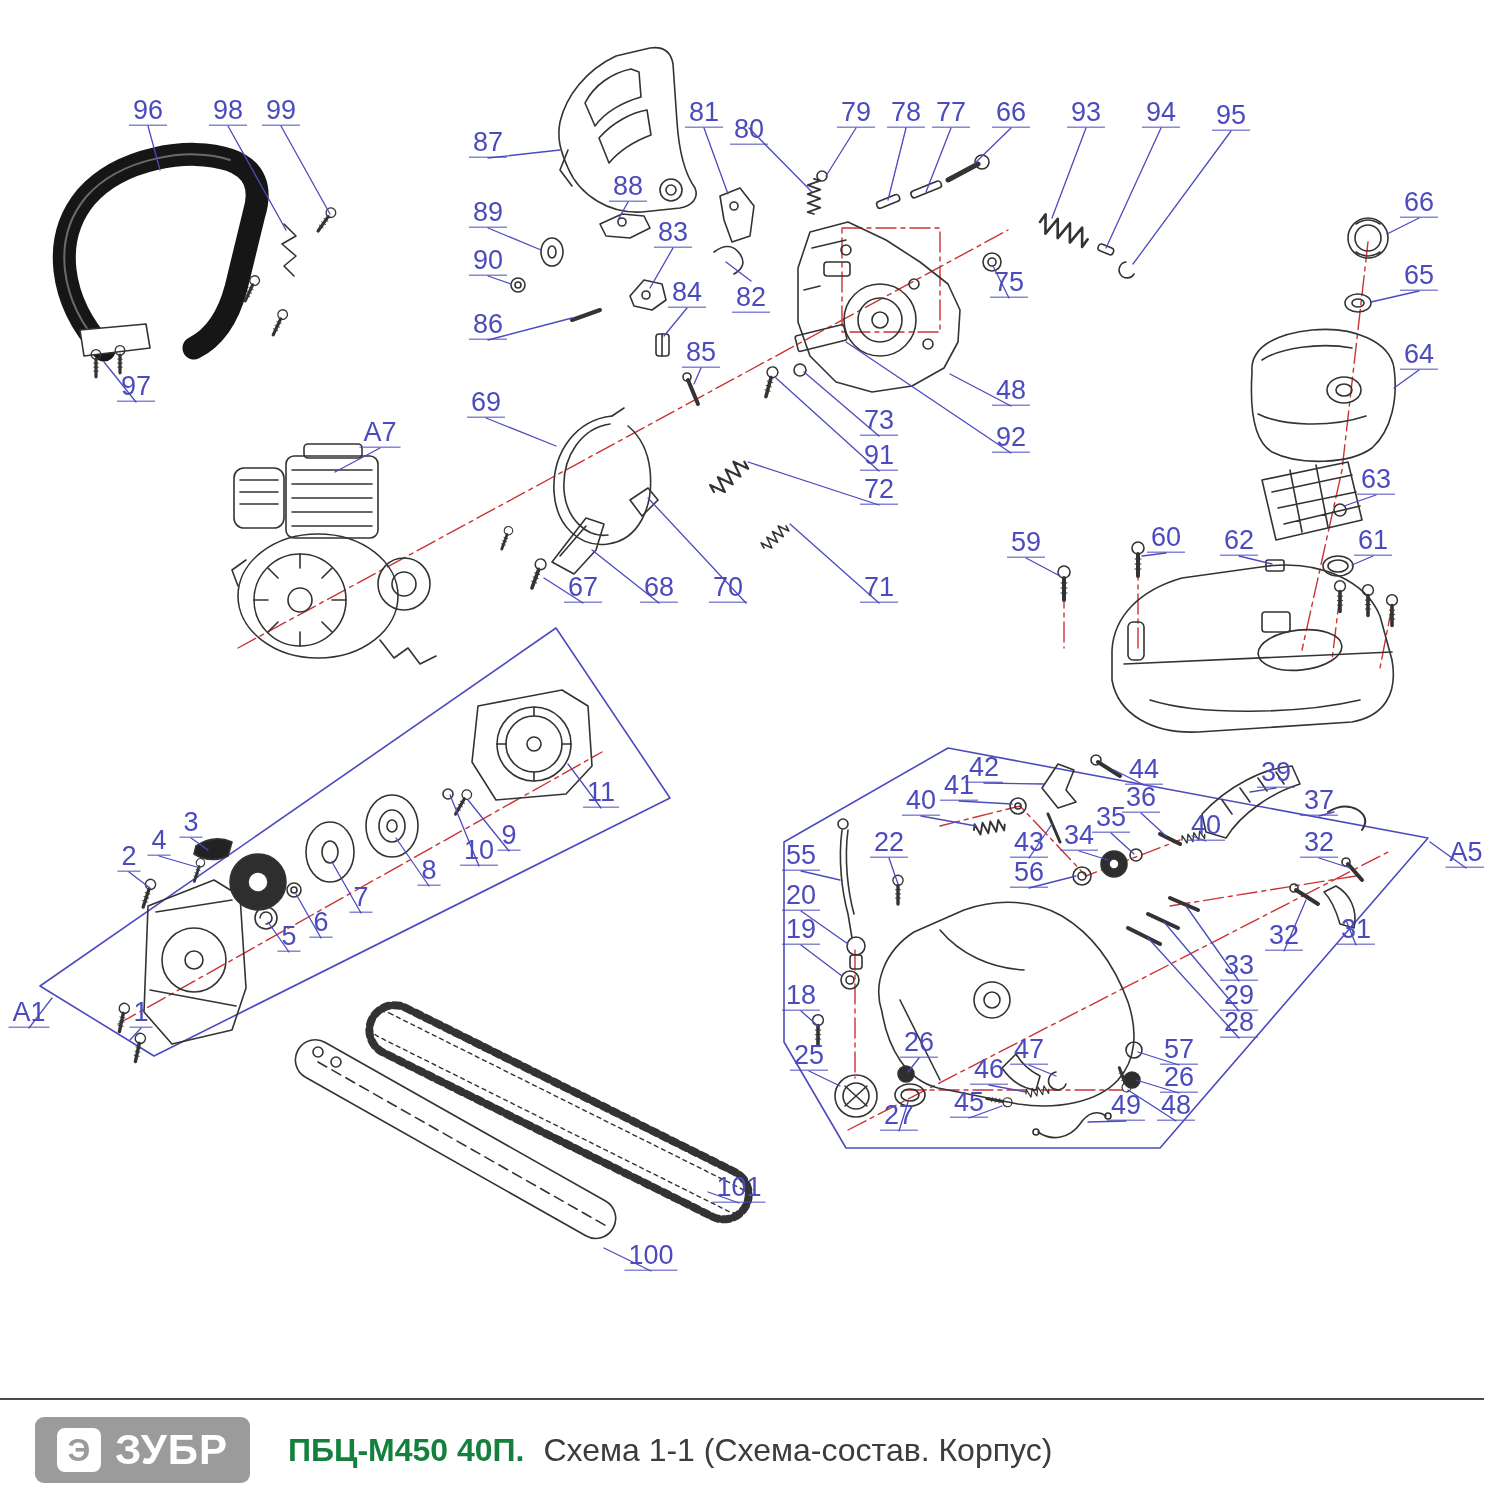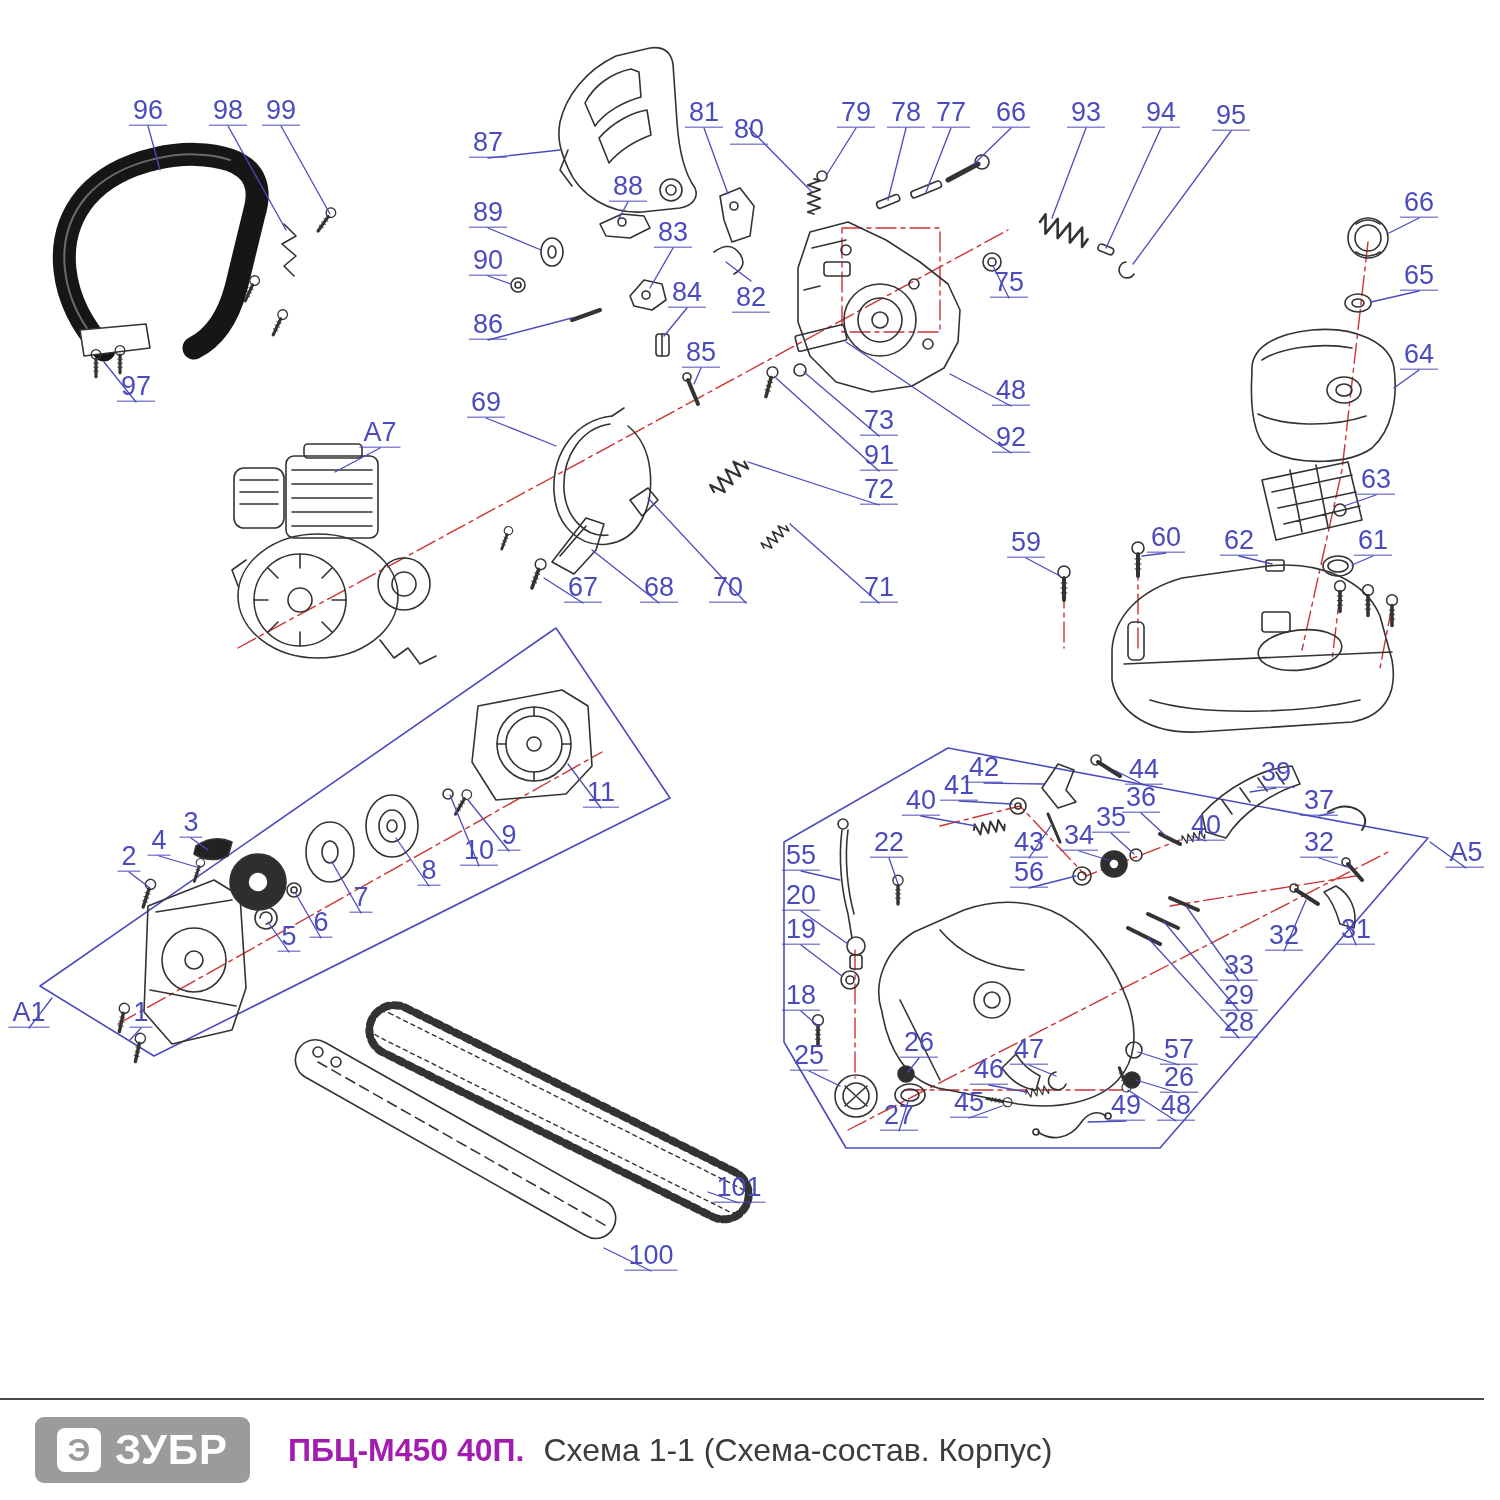--- a/index.html
+++ b/index.html
@@ -30,21 +30,21 @@
     background:#9b9b9b;border-radius:9px;height:66px;padding:0 22px;
     display:flex;align-items:center;gap:14px;
   }
   .logo-glyph{
     width:44px;height:44px;background:#fff;border-radius:8px;
     display:flex;align-items:center;justify-content:center;
     color:#9b9b9b;font-weight:bold;font-size:32px;
   }
   .logo-text{color:#fff;font-size:42px;font-weight:bold;letter-spacing:1px;}
   .title{font-size:32px;color:#111;}
-  .title .model{font-weight:bold;color:#a21caf;}
+  .title .model{font-weight:bold;color:#15803d;}
   .title .sub{font-weight:normal;color:#3c3c3c;margin-left:10px;}
 </style>
 </head>
 <body>
 
 <div id="canvas">
 
 <svg id="art" width="1500" height="1500" viewBox="0 0 1500 1500">
   <defs>
     <g id="scr">

